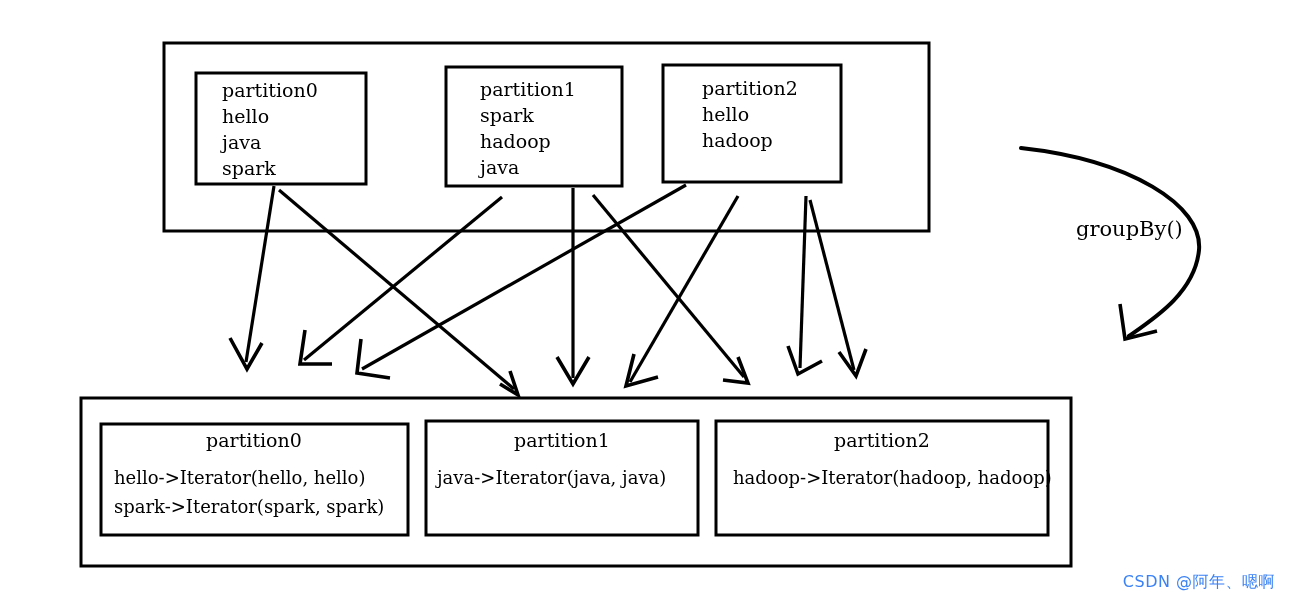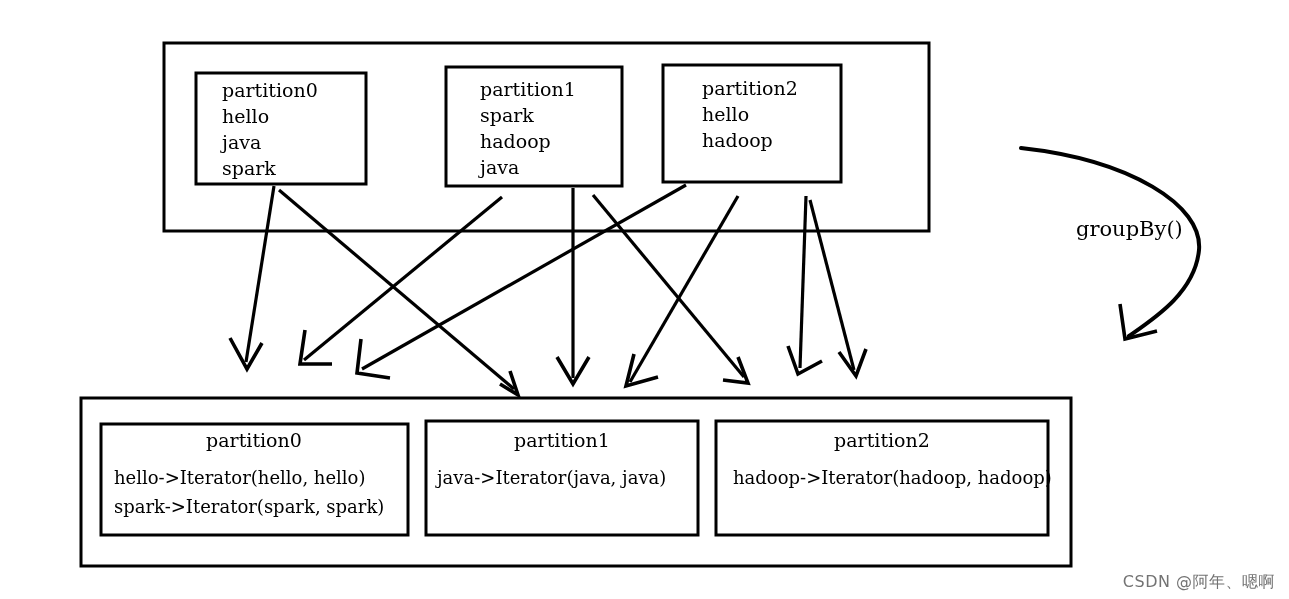--- a/index.html
+++ b/index.html
@@ -70,21 +70,21 @@
     font-family: "DejaVu Serif", serif;
     font-size: 21px;
     fill: #000000;
   }
   .watermark {
     position: absolute;
     right: 14px;
     bottom: 6px;
     font-family: "DejaVu Sans", sans-serif;
     font-size: 16px;
-    color: #737373;
+    color: #3b82f6;
     letter-spacing: 0.5px;
     white-space: nowrap;
   }
 </style>
 </head>
 <body>
 
 <svg id="canvas" viewBox="0 0 1289 599">
 
   <rect class="box-outer" x="164" y="43" width="765" height="188"></rect>

